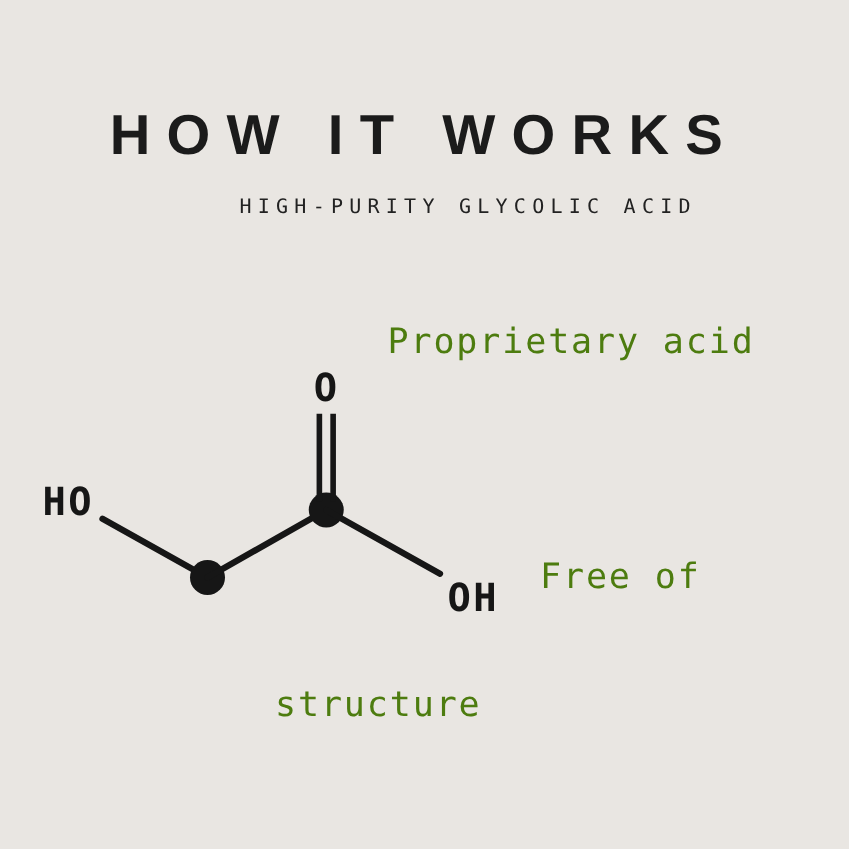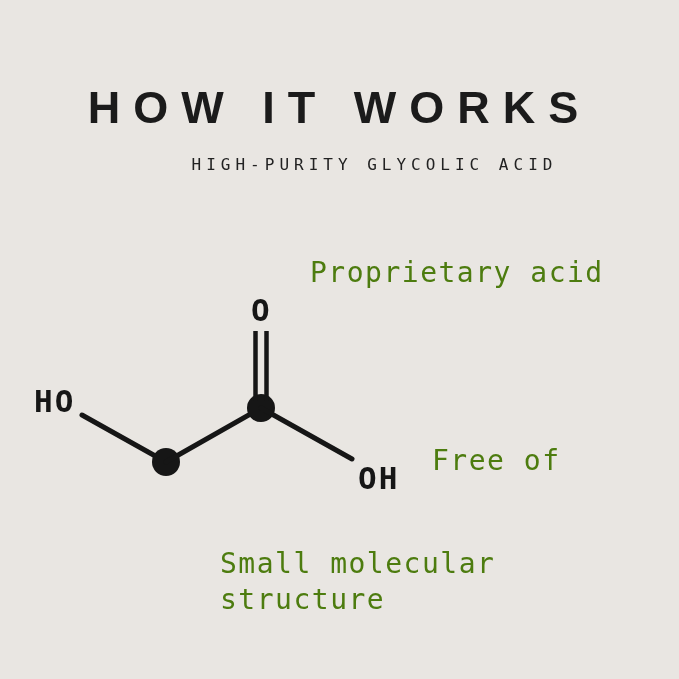--- a/index.html
+++ b/index.html
@@ -102,21 +102,20 @@
 
   <div class="annotation annotation-process">
     <div>Proprietary acid</div>
   </div>
 
   <div class="annotation annotation-free">
     <div>Free of</div>
   </div>
 
   <div class="annotation annotation-structure">
-    <div>Small molecular</div>
     <div>structure</div>
   </div>
 
   <svg class="molecule-svg" viewBox="0 0 679 679" aria-hidden="true">
 
     <text x="34" y="412">HO</text>
 
     <line class="bond" x1="82" y1="415" x2="166" y2="462"></line>
 
     <circle class="atom-dot" cx="166" cy="462" r="14"></circle>

